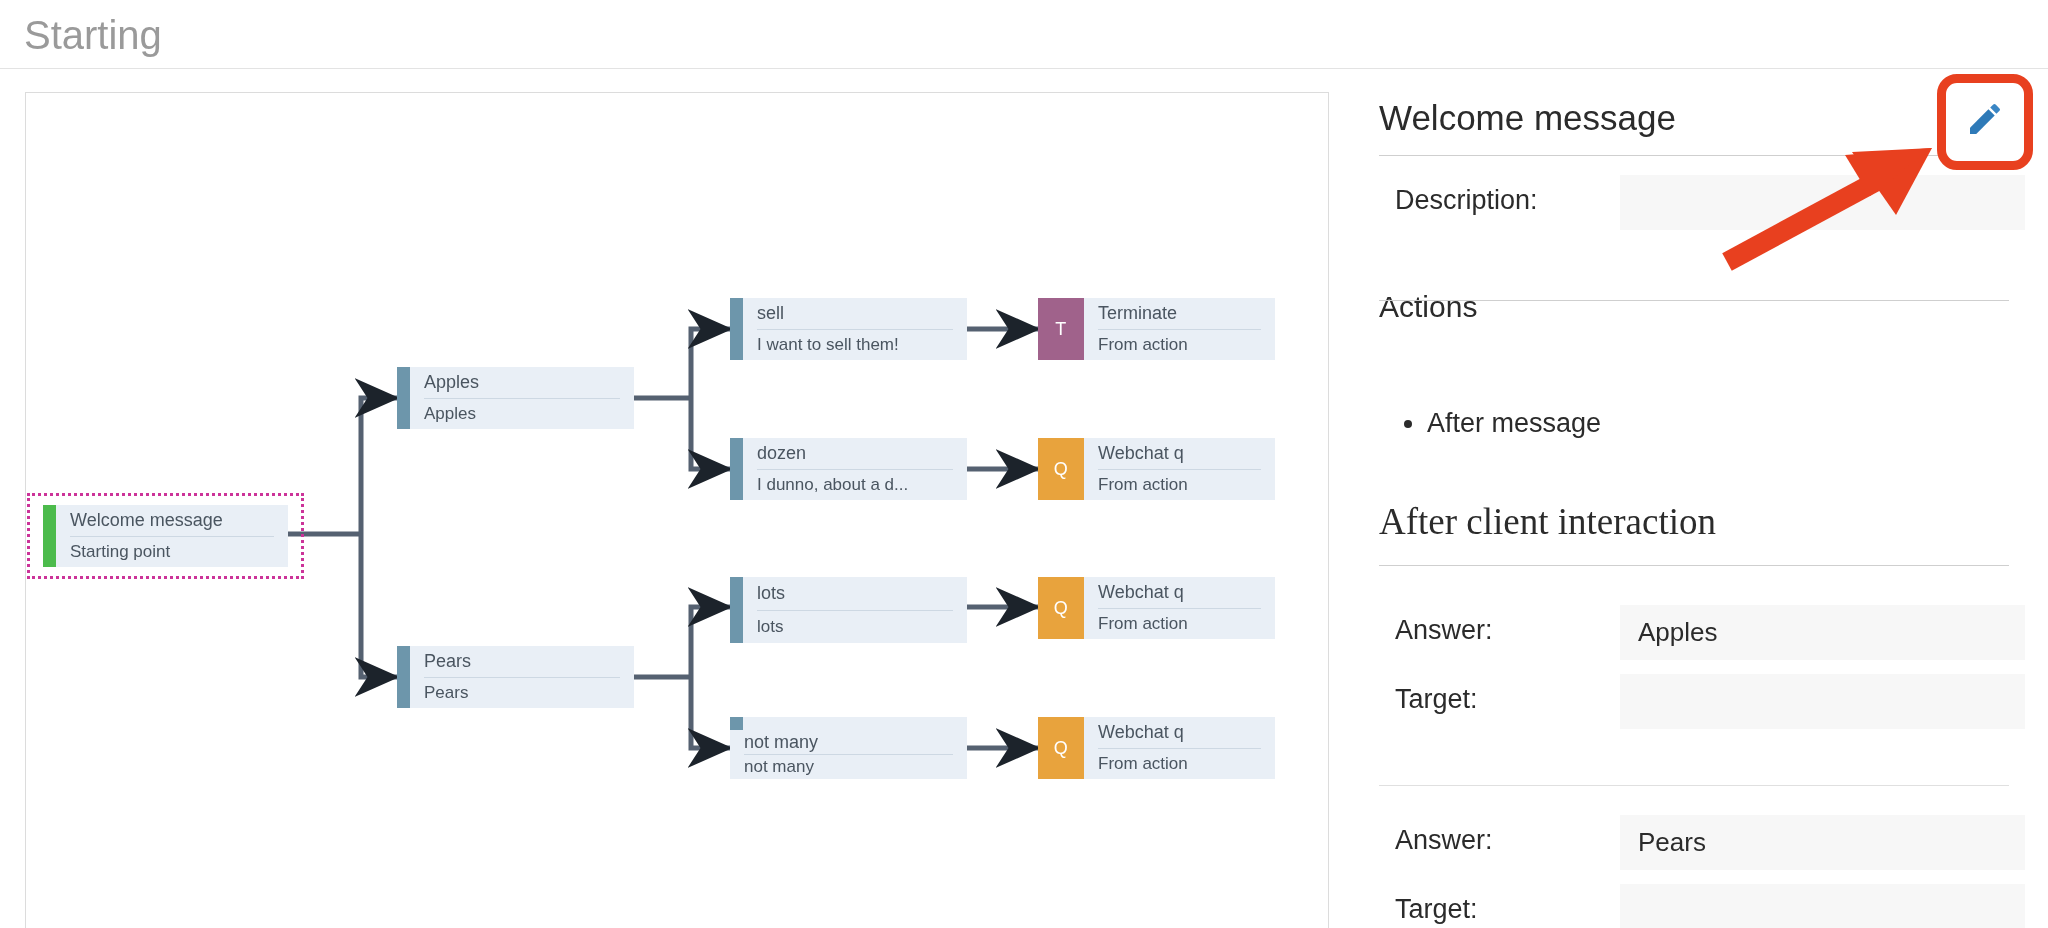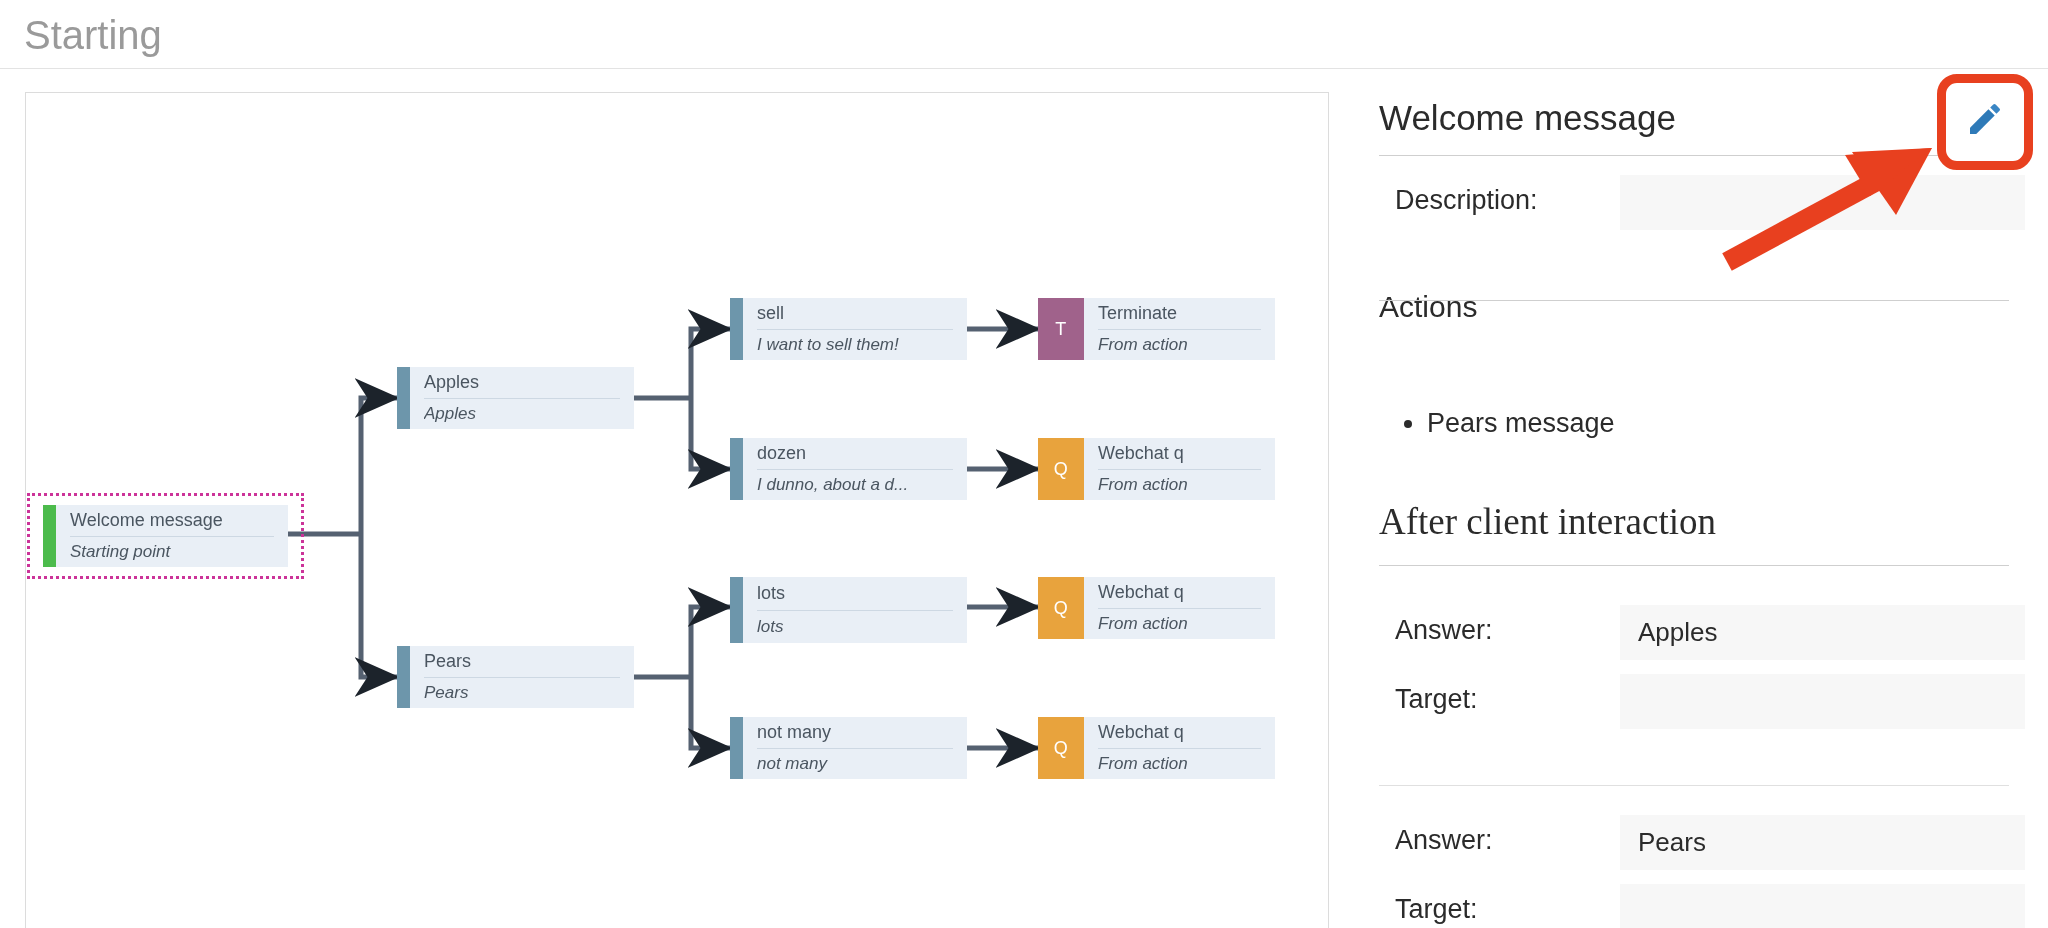--- a/index.html
+++ b/index.html
@@ -105,21 +105,20 @@
     color: #4a5560;
     border-bottom: 1px solid #cdd8e3;
     white-space: nowrap;
     overflow: hidden;
   }
   .node-sub {
     flex: 1 1 50%;
     display: flex;
     align-items: center;
     font-size: 17px;
-    font-style: italic;
     color: #4a5560;
     white-space: nowrap;
     overflow: hidden;
   }
   .node-selection {
     position: absolute;
     border: 3px dotted #cc3399;
     box-sizing: border-box;
     background: transparent;
   }
@@ -327,21 +326,21 @@
     </div>
 
     <div class="node" style="left:704px; top:484px; width:237px; height:66px;">
       <div class="node-bar"></div>
       <div class="node-body">
         <div class="node-title">lots</div>
         <div class="node-sub">lots</div>
       </div>
     </div>
 
-    <div class="node" style="left:704px; top:624px; width:237px; height:62px;">
+    <div class="node" style="left:704px; top:624px; width:237px; height:62px;flex-direction:column;">
       <div class="node-bar"></div>
       <div class="node-body">
         <div class="node-title">not many</div>
         <div class="node-sub">not many</div>
       </div>
     </div>
 
     <div class="node" style="left:1012px; top:205px; width:237px; height:62px;">
       <div class="node-badge purple">T</div>
       <div class="node-body">
@@ -392,21 +391,21 @@
   </div>
 
   <div class="field-row" style="top:115px;">
     <div class="field-label">Description:</div>
     <div class="field-box"></div>
   </div>
 
   <div class="section-head" style="top:185px;margin-top:44px;">Actions</div>
   <div class="section-rule" style="top:240px;"></div>
   <ul id="actions-list">
-    <li>Pears message</li>
+    <li>After message</li>
   </ul>
 
   <div class="section-head big" style="top:440px;">After client interaction</div>
   <div class="section-rule" style="top:505px;"></div>
 
   <div class="field-row" style="top:545px;">
     <div class="field-label">Answer:</div>
     <div class="field-box">Apples</div>
   </div>
   <div class="field-row" style="top:614px;">

